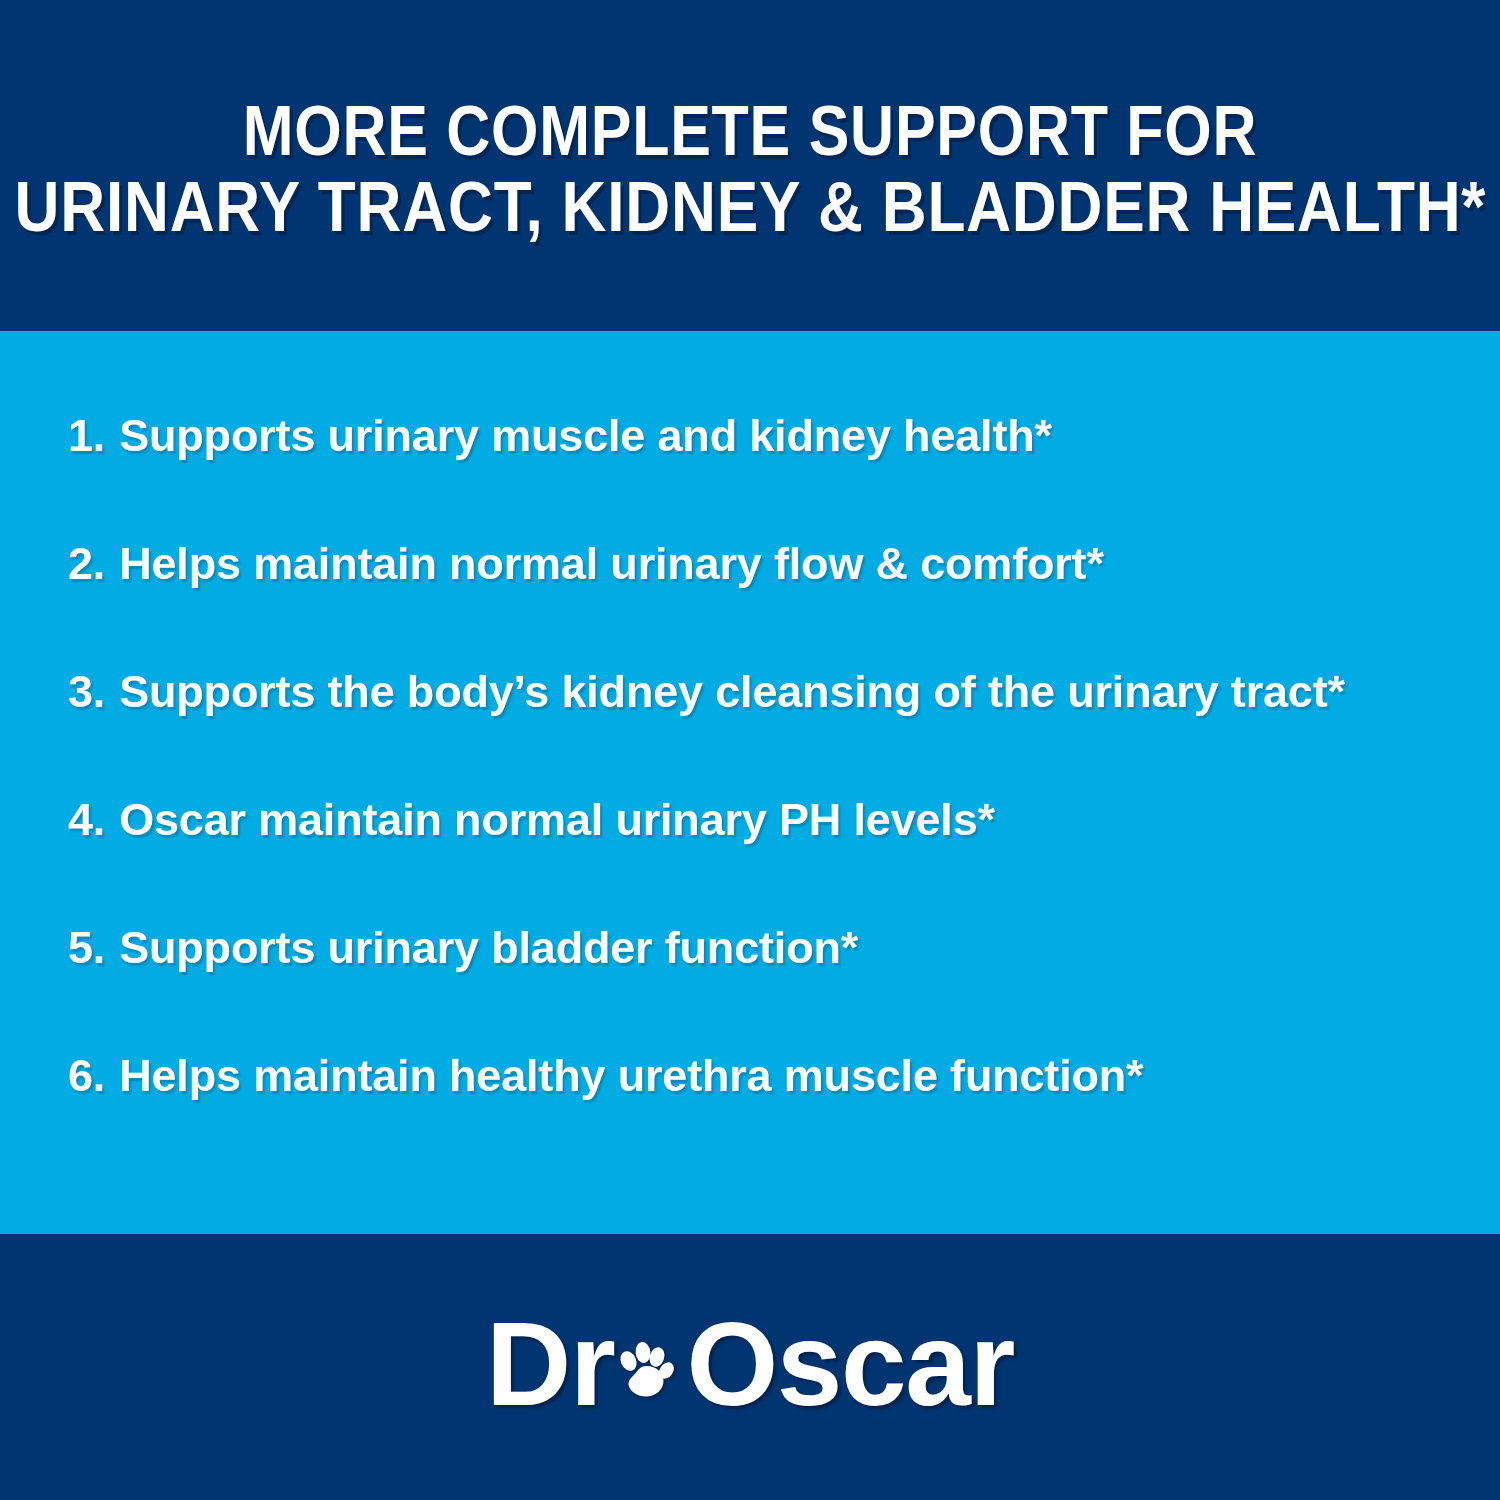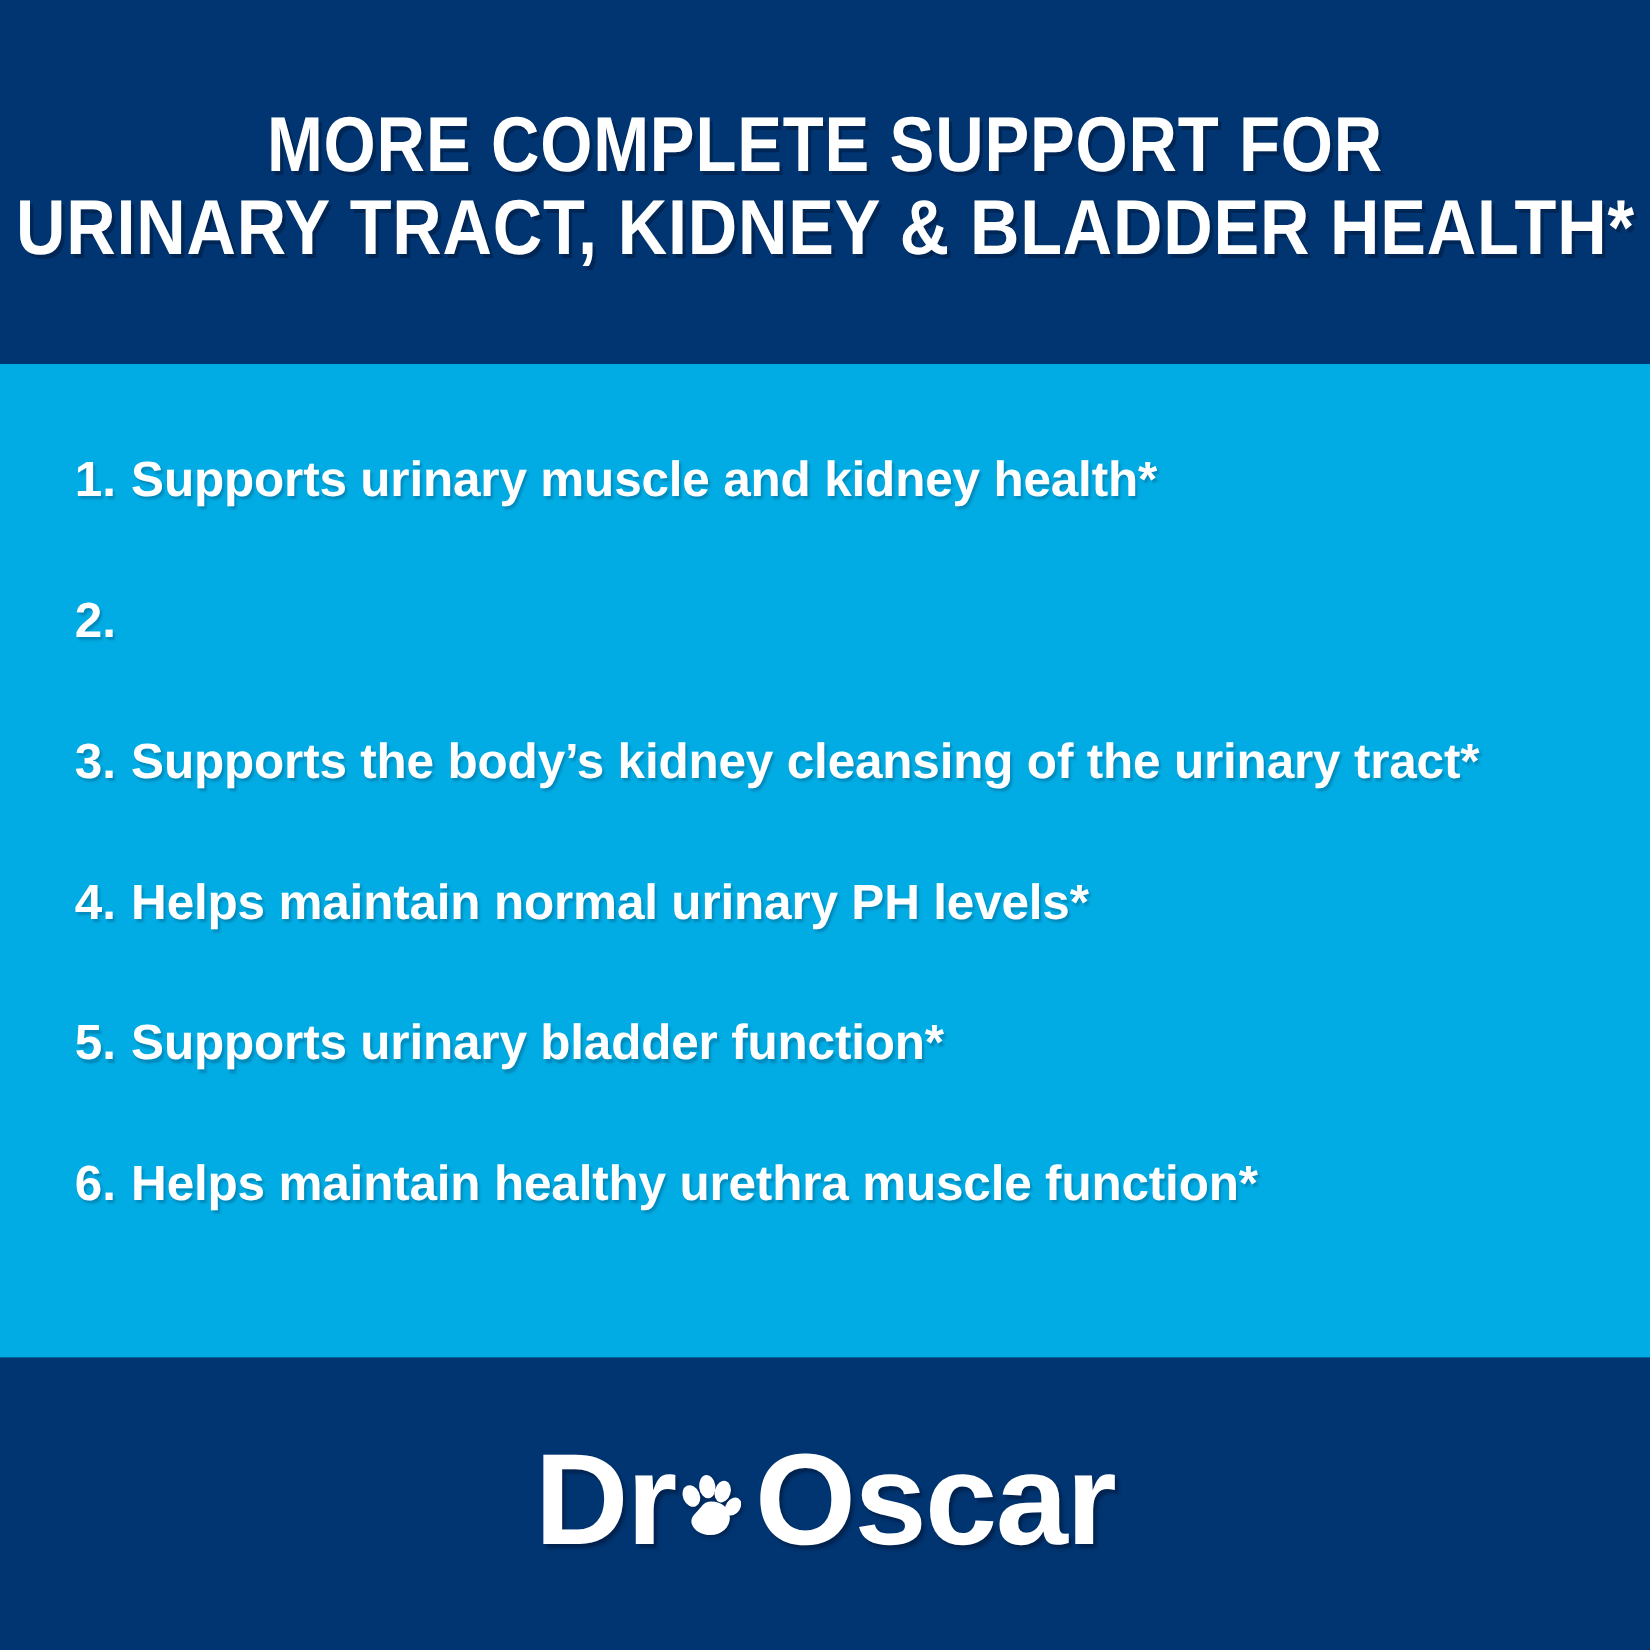--- a/index.html
+++ b/index.html
@@ -152,28 +152,29 @@
   </div>
 
   <div class="body-band">
     <ul class="benefit-list">
       <li class="benefit-item">
         <span class="benefit-num">1.</span>
         <span class="benefit-text">Supports urinary muscle and kidney health*</span>
       </li>
       <li class="benefit-item">
         <span class="benefit-num">2.</span>
+        <span class="benefit-text">Helps maintain normal urinary flow &amp; comfort*</span>
       </li>
       <li class="benefit-item">
         <span class="benefit-num">3.</span>
         <span class="benefit-text">Supports the body’s kidney cleansing of the urinary tract*</span>
       </li>
       <li class="benefit-item">
         <span class="benefit-num">4.</span>
-        <span class="benefit-text">Helps maintain normal urinary PH levels*</span>
+        <span class="benefit-text">Oscar maintain normal urinary PH levels*</span>
       </li>
       <li class="benefit-item">
         <span class="benefit-num">5.</span>
         <span class="benefit-text">Supports urinary bladder function*</span>
       </li>
       <li class="benefit-item">
         <span class="benefit-num">6.</span>
         <span class="benefit-text">Helps maintain healthy urethra muscle function*</span>
       </li>
     </ul>

